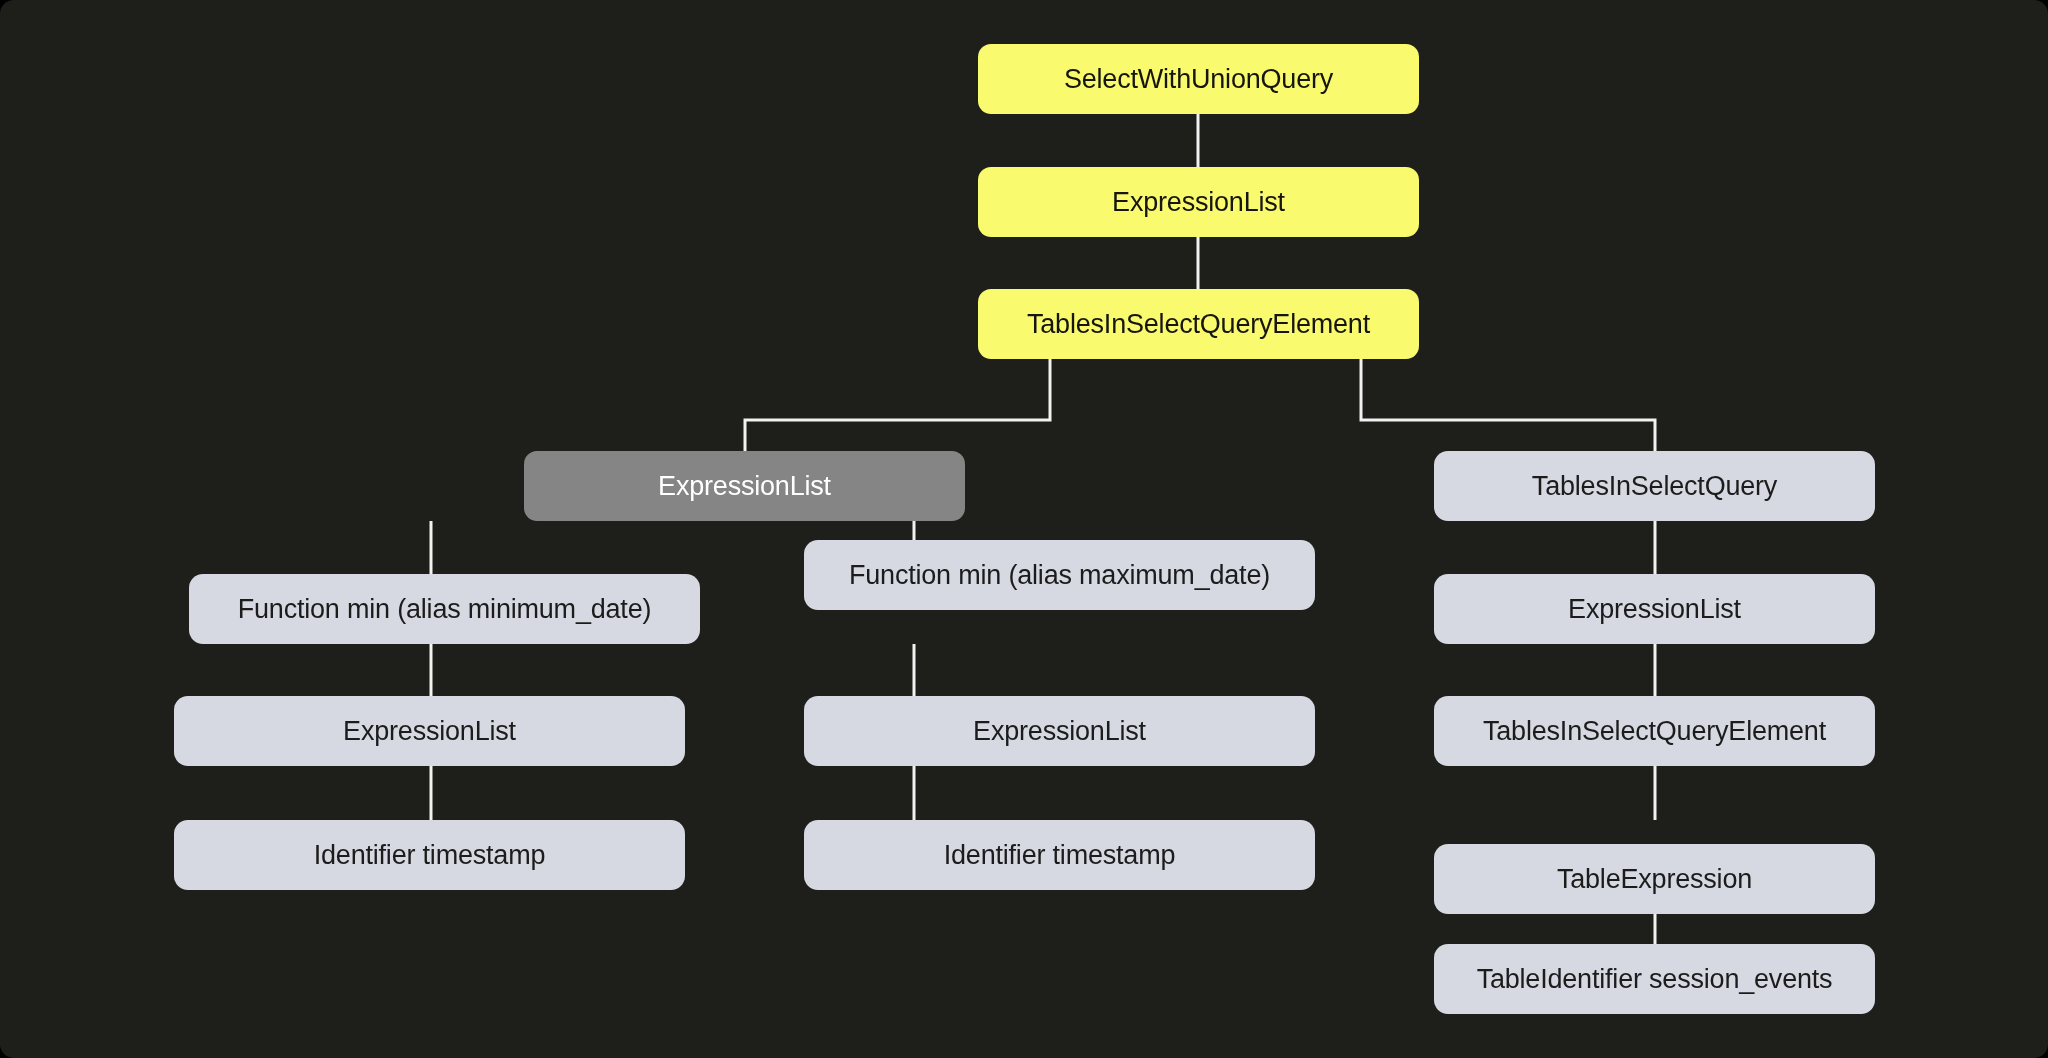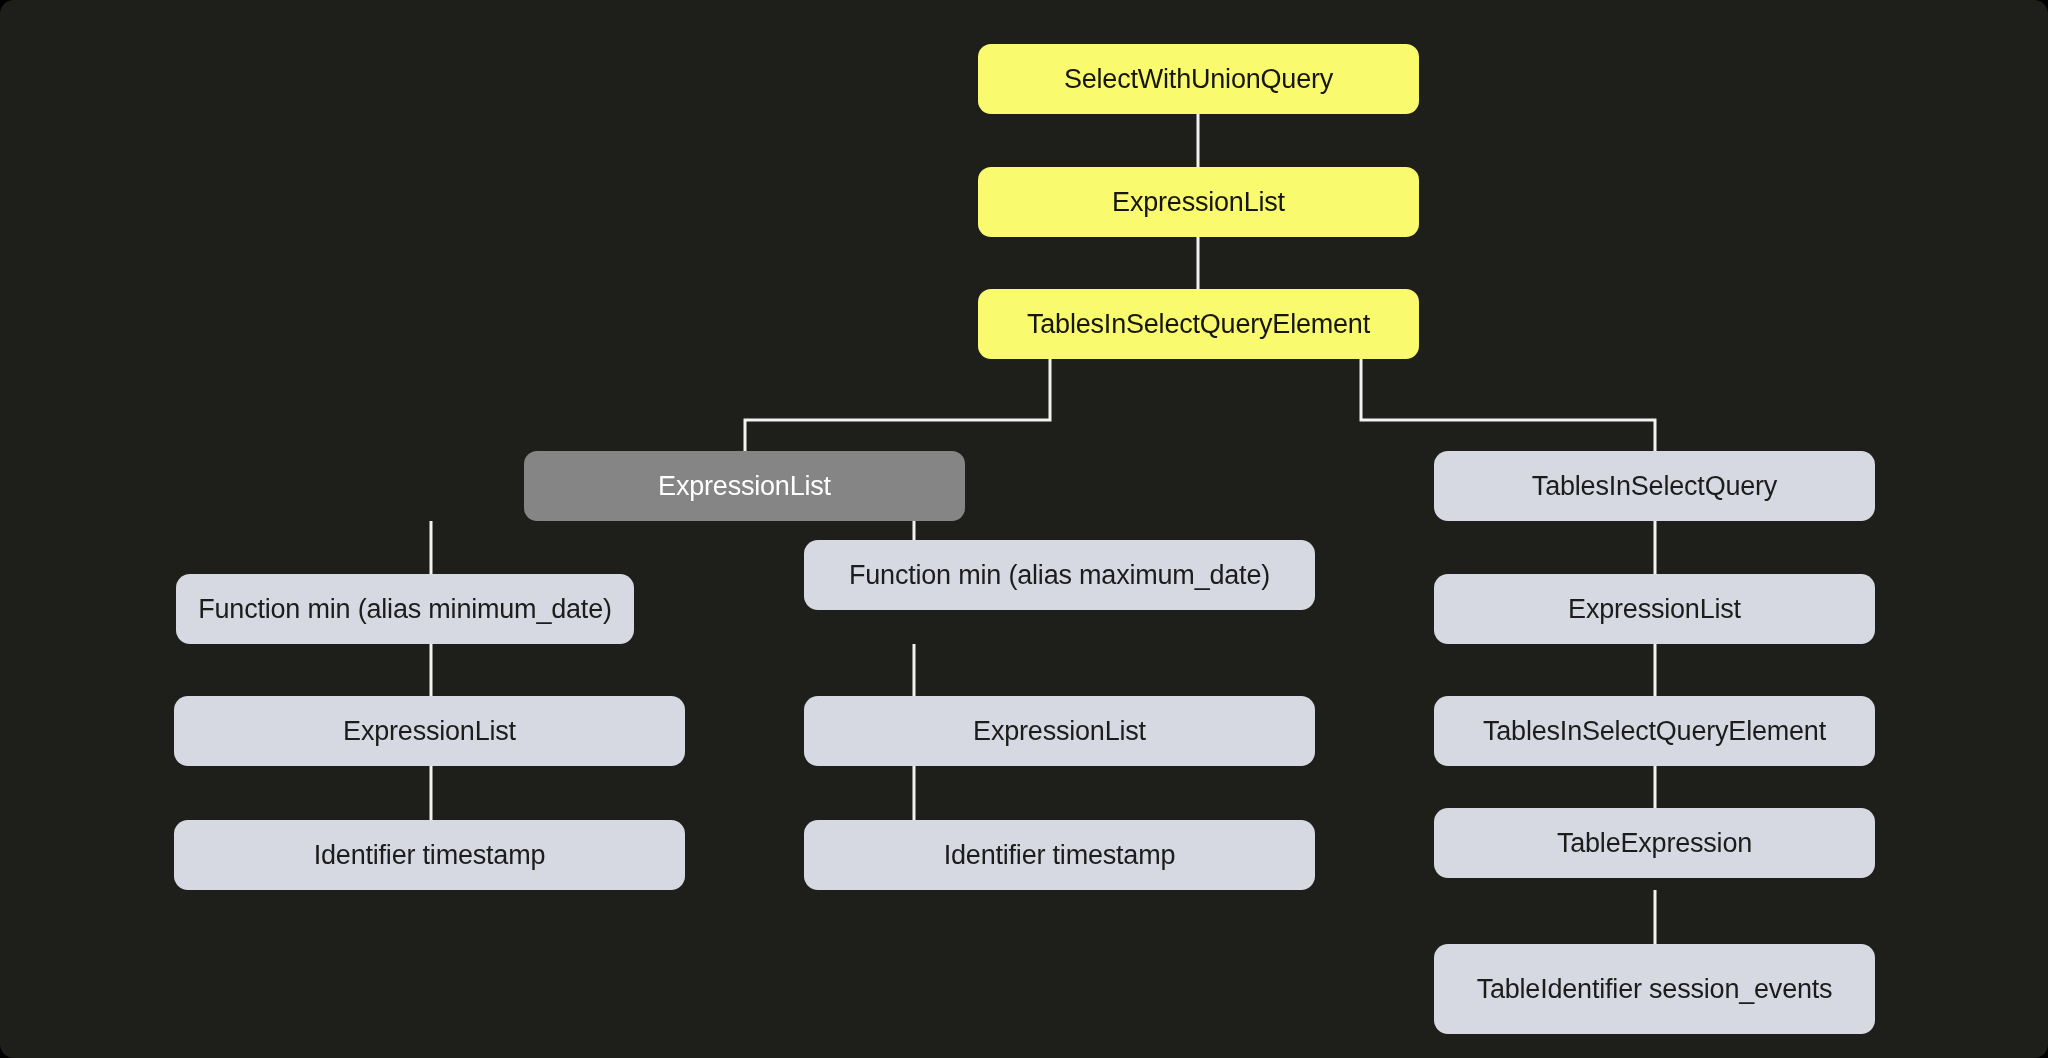--- a/index.html
+++ b/index.html
@@ -87,21 +87,21 @@
       </div>
       <div class="node node-root" style="left: 978px; top: 289px; width: 441px; height: 70px;">
         <span>TablesInSelectQueryElement</span>
       </div>
       <div class="node node-selected" style="left: 524px; top: 451px; width: 441px; height: 70px;">
         <span>ExpressionList</span>
       </div>
       <div class="node node-normal" style="left: 1434px; top: 451px; width: 441px; height: 70px;">
         <span>TablesInSelectQuery</span>
       </div>
-      <div class="node node-normal" style="left: 176px; top: 574px; width: 458px; height: 70px;">
+      <div class="node node-normal" style="left: 189px; top: 574px; width: 511px; height: 70px;">
         <span>Function min (alias minimum_date)</span>
       </div>
       <div class="node node-normal" style="left: 804px; top: 540px; width: 511px; height: 70px;">
         <span>Function min (alias maximum_date)</span>
       </div>
       <div class="node node-normal" style="left: 1434px; top: 574px; width: 441px; height: 70px;">
         <span>ExpressionList</span>
       </div>
       <div class="node node-normal" style="left: 174px; top: 696px; width: 511px; height: 70px;">
         <span>ExpressionList</span>
@@ -111,20 +111,20 @@
       </div>
       <div class="node node-normal" style="left: 1434px; top: 696px; width: 441px; height: 70px;">
         <span>TablesInSelectQueryElement</span>
       </div>
       <div class="node node-normal" style="left: 174px; top: 820px; width: 511px; height: 70px;">
         <span>Identifier timestamp</span>
       </div>
       <div class="node node-normal" style="left: 804px; top: 820px; width: 511px; height: 70px;">
         <span>Identifier timestamp</span>
       </div>
-      <div class="node node-normal" style="left: 1434px; top: 808px; width: 441px; height: 70px;">
+      <div class="node node-normal" style="left: 1434px; top: 844px; width: 441px; height: 70px;">
         <span>TableExpression</span>
       </div>
-      <div class="node node-normal" style="left: 1434px; top: 944px; width: 441px; height: 90px;">
+      <div class="node node-normal" style="left: 1434px; top: 944px; width: 441px; height: 70px;">
         <span>TableIdentifier session_events</span>
       </div>
     </div>
 </div>
 
 </body></html>

